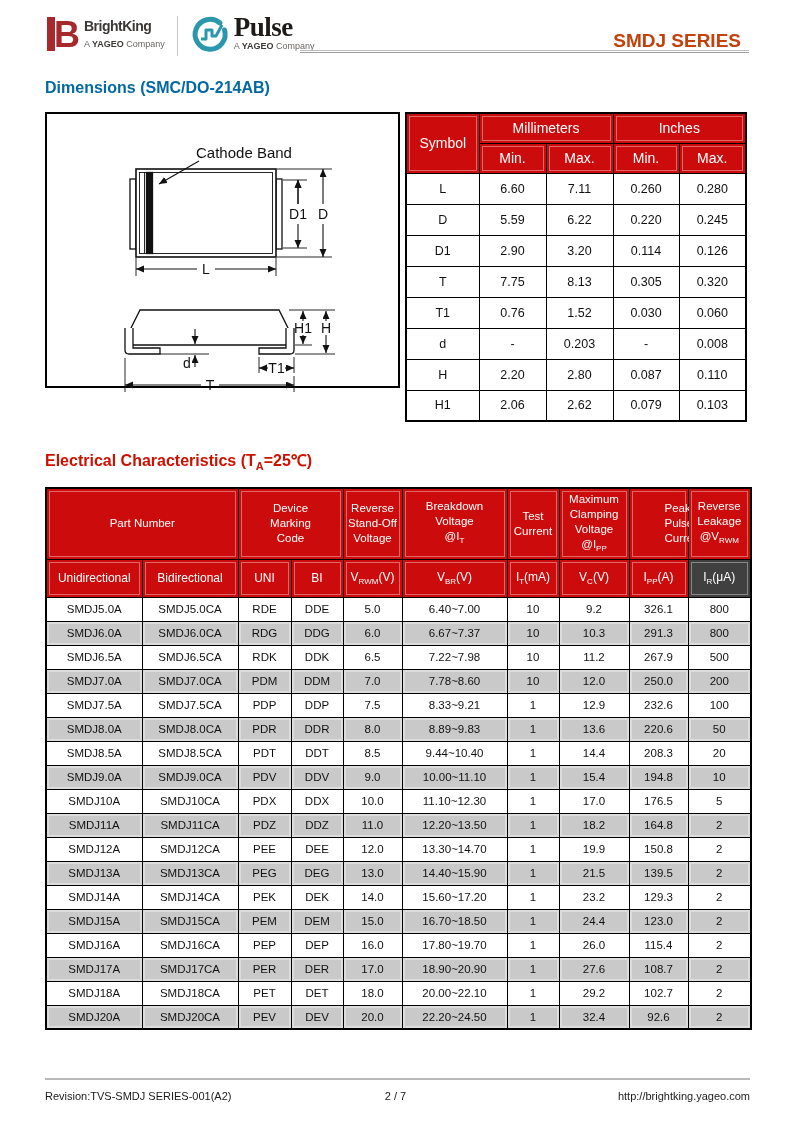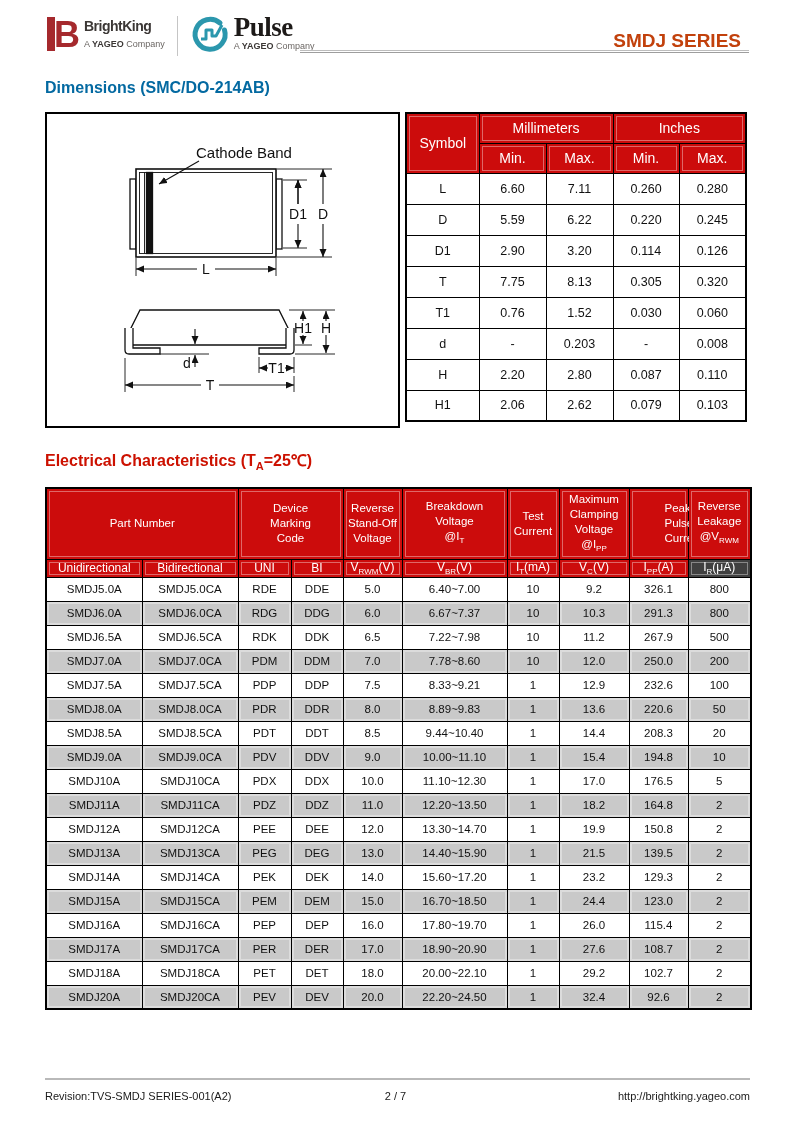--- a/index.html
+++ b/index.html
@@ -20,36 +20,36 @@
   .pulse-block { display:flex; align-items:flex-start; }
   .pulse-text { margin-left:4px; }
   .pulse-name { font-family:"Liberation Serif", serif; font-size:27px; font-weight:bold; color:#1d1a18; line-height:26px; letter-spacing:-0.5px; }
   .series-title { position:absolute; right:8px; top:16px; font-size:19px; font-weight:bold; }
   .hdr-line { position:absolute; left:255px; right:0; top:36px; height:3px;
               border-top:1px solid #bdbdbd; border-bottom:1px solid #9e9e9e; }
   
   .sec-title { position:absolute; left:45px; font-size:16px; font-weight:bold; }
   .sec-title sub { font-size:11px; }
   
-  .diagram-box { position:absolute; left:45px; top:112px; width:355px; height:316px; border:2px solid #000; background:#fff; }
+  .diagram-box { position:absolute; left:45px; top:112px; width:355px; height:276px; border:2px solid #000; background:#fff; }
   .dims-table-wrap { position:absolute; left:405px; top:112px; }
   table { border-collapse:collapse; background:#fff; }
   th, td { border:1px solid #000; text-align:center; vertical-align:middle; }
   .dims-table { width:340px; table-layout:fixed; border:2px solid #000; }
   .dims-table th { height:30px; font-size:14px; font-weight:normal; }
   .dims-table td { height:31px; font-size:12.5px; }
   
   .red { color:#fff; position:relative; }
   .red::after { content:""; position:absolute; left:2px; right:2px; top:2px; bottom:2px;
                 border:1px solid rgba(255,255,255,0.38); pointer-events:none; }
   
   .elec-wrap { position:absolute; left:45px; top:487px; }
   .elec-table { width:705px; table-layout:fixed; border:2px solid #000; }
   .elec-table thead tr.h1 th { height:71px; font-size:11.5px; font-weight:normal; line-height:15px; }
-  .elec-table thead tr.h2 th { height:18px; font-size:12px; font-weight:normal; }
+  .elec-table thead tr.h2 th { height:38px; font-size:12px; font-weight:normal; }
   .elec-table thead sub, .elec-table tbody sub { font-size:8px; }
   .elec-table tbody td { height:24px; font-size:11.5px; }
   .elec-table tbody tr:nth-child(even) td { background:#c9c9c9; box-shadow:inset 0 0 0 2px rgba(255,255,255,0.35); }
   
   .ftr-line { position:absolute; left:45px; right:44px; top:1078px; height:2px; background:#b9b9b9; }
   .ftr { position:absolute; left:45px; right:44px; top:1090px; font-size:11px; color:#1a1a1a; }
   .ftr .c { position:absolute; left:0; right:4px; text-align:center; }
   .ftr .r { position:absolute; right:0; }
   .ftr a { color:#1a1a1a; text-decoration:none; }
   svg text { font-family:"Liberation Sans", sans-serif; }

